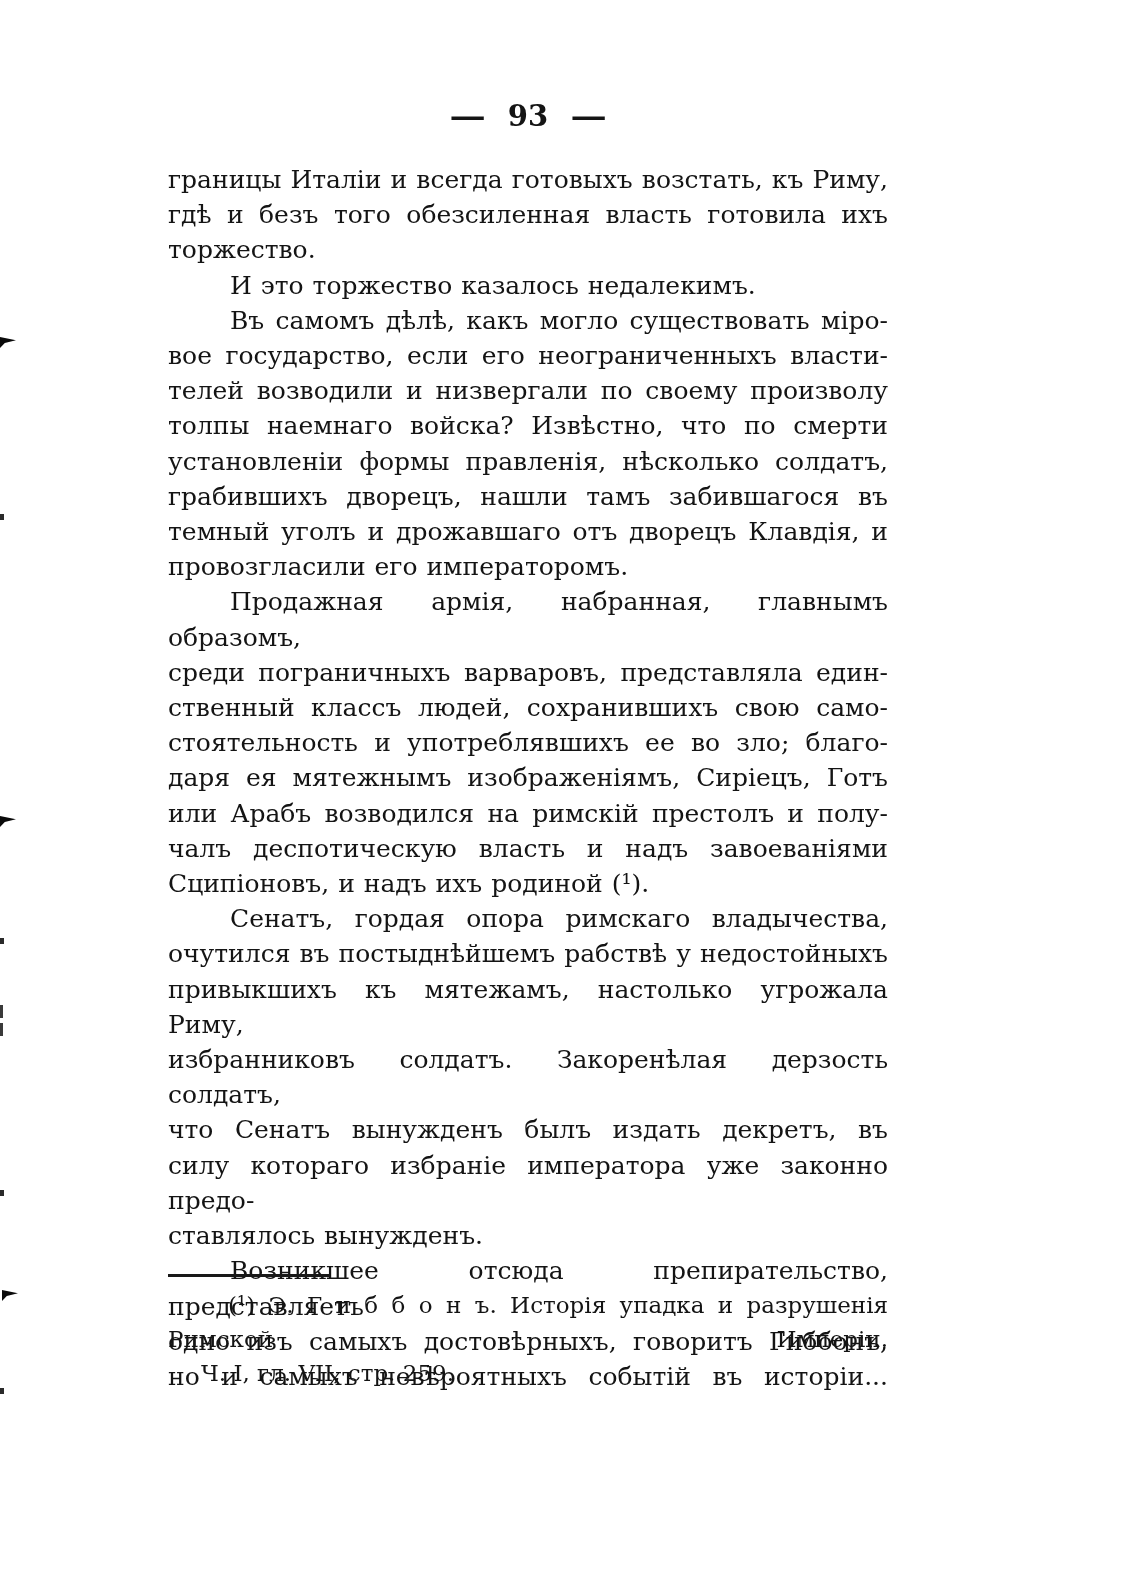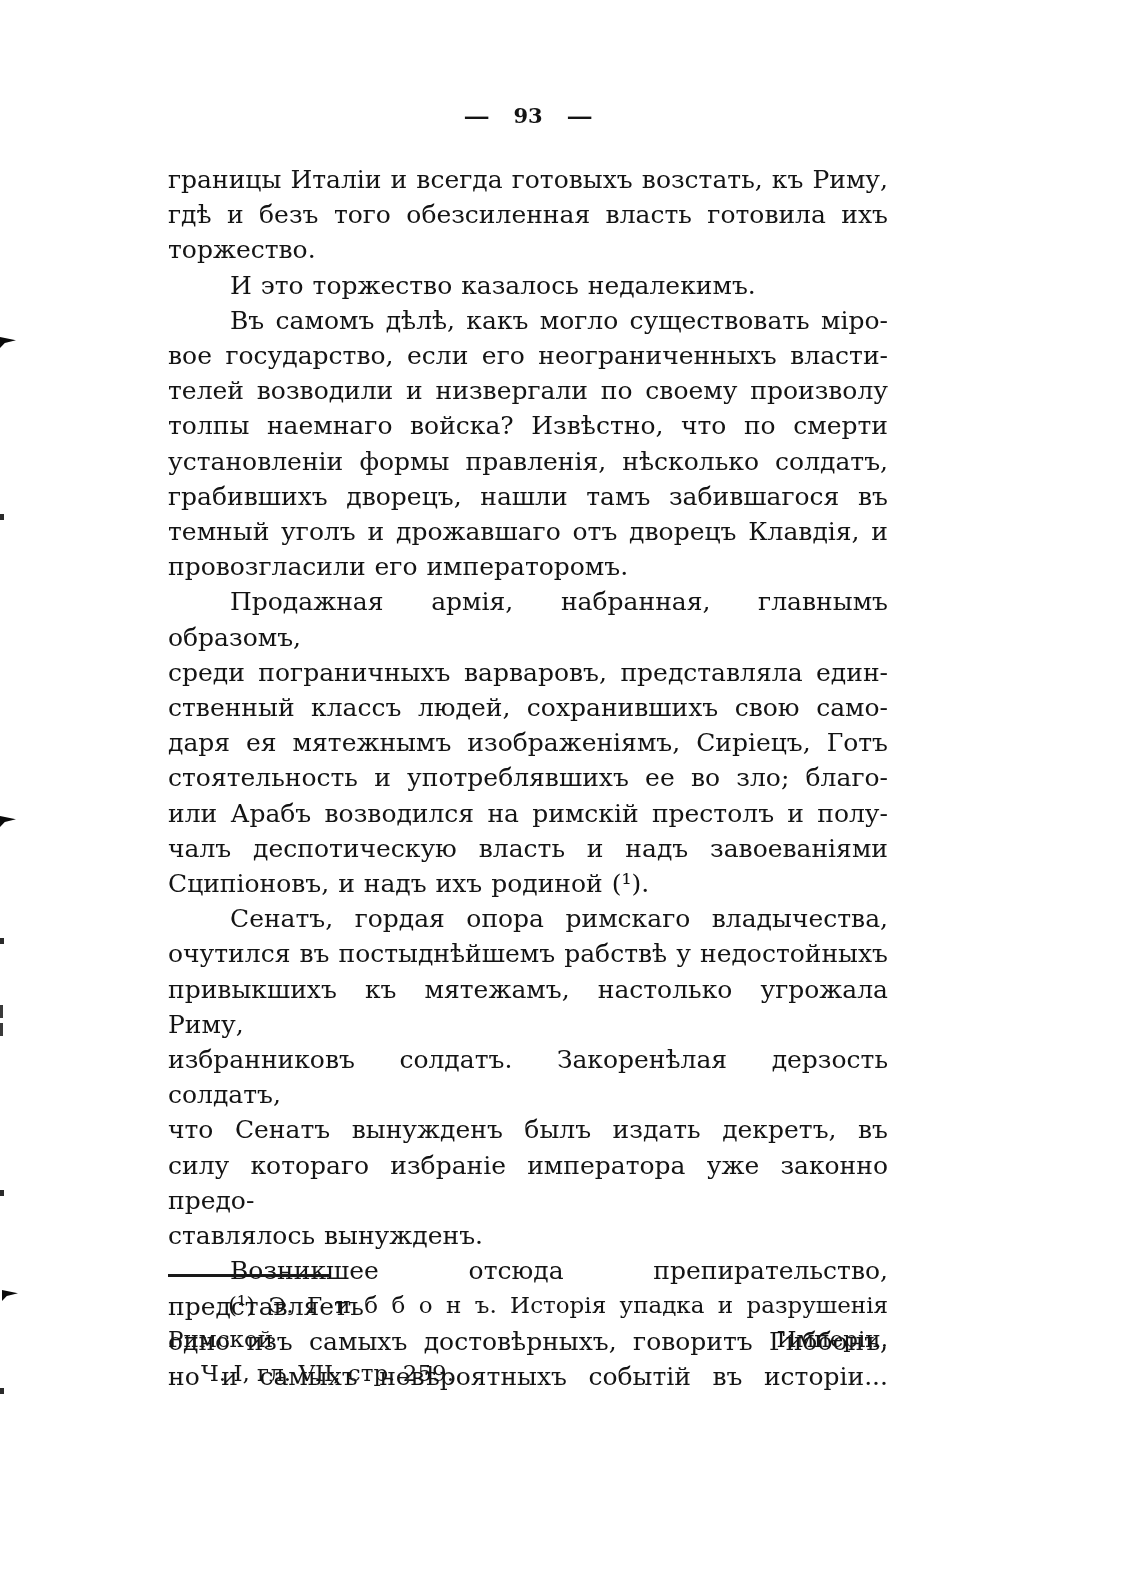--- a/index.html
+++ b/index.html
@@ -16,21 +16,21 @@
     color: #141414;
     overflow: hidden;
   }
   .page-header {
     position: absolute;
     top: 100px;
     left: 168px;
     width: 720px;
     text-align: center;
     font-weight: bold;
-    font-size: 21px;
+    font-size: 29px;
     line-height: 32px;
   }
   .page-header .dash {
     display: inline-block;
     margin: 0 26px;
     transform: scaleX(1.25);
   }
   .body-text {
     position: absolute;
     top: 162px;
@@ -125,22 +125,22 @@
         <div class="line">толпы наемнаго войска? Извѣстно, что по смерти</div>
         <div class="line">установленіи формы правленія, нѣсколько солдатъ,</div>
         <div class="line">грабившихъ дворецъ, нашли тамъ забившагося въ</div>
         <div class="line">темный уголъ и дрожавшаго отъ дворецъ Клавдія, и</div>
         <div class="line last">провозгласили его императоромъ.</div>
       </div>
       <div class="paragraph">
         <div class="line indent">Продажная армія, набранная, главнымъ образомъ,</div>
         <div class="line">среди пограничныхъ варваровъ, представляла един-</div>
         <div class="line">ственный классъ людей, сохранившихъ свою само-</div>
+        <div class="line">стоятельность и употреблявшихъ ее во зло; благо-</div>
         <div class="line">даря ея мятежнымъ изображеніямъ, Сиріецъ, Готъ</div>
-        <div class="line">стоятельность и употреблявшихъ ее во зло; благо-</div>
         <div class="line">или Арабъ возводился на римскій престолъ и полу-</div>
         <div class="line">чалъ деспотическую власть и надъ завоеваніями</div>
         <div class="line last">Сципіоновъ, и надъ ихъ родиной (¹).</div>
       </div>
       <div class="paragraph">
         <div class="line indent">Сенатъ, гордая опора римскаго владычества,</div>
         <div class="line">очутился въ постыднѣйшемъ рабствѣ у недостойныхъ</div>
         <div class="line">привыкшихъ къ мятежамъ, настолько угрожала Риму,</div>
         <div class="line">избранниковъ солдатъ. Закоренѣлая дерзость солдатъ,</div>
         <div class="line">что Сенатъ вынужденъ былъ издать декретъ, въ</div>

